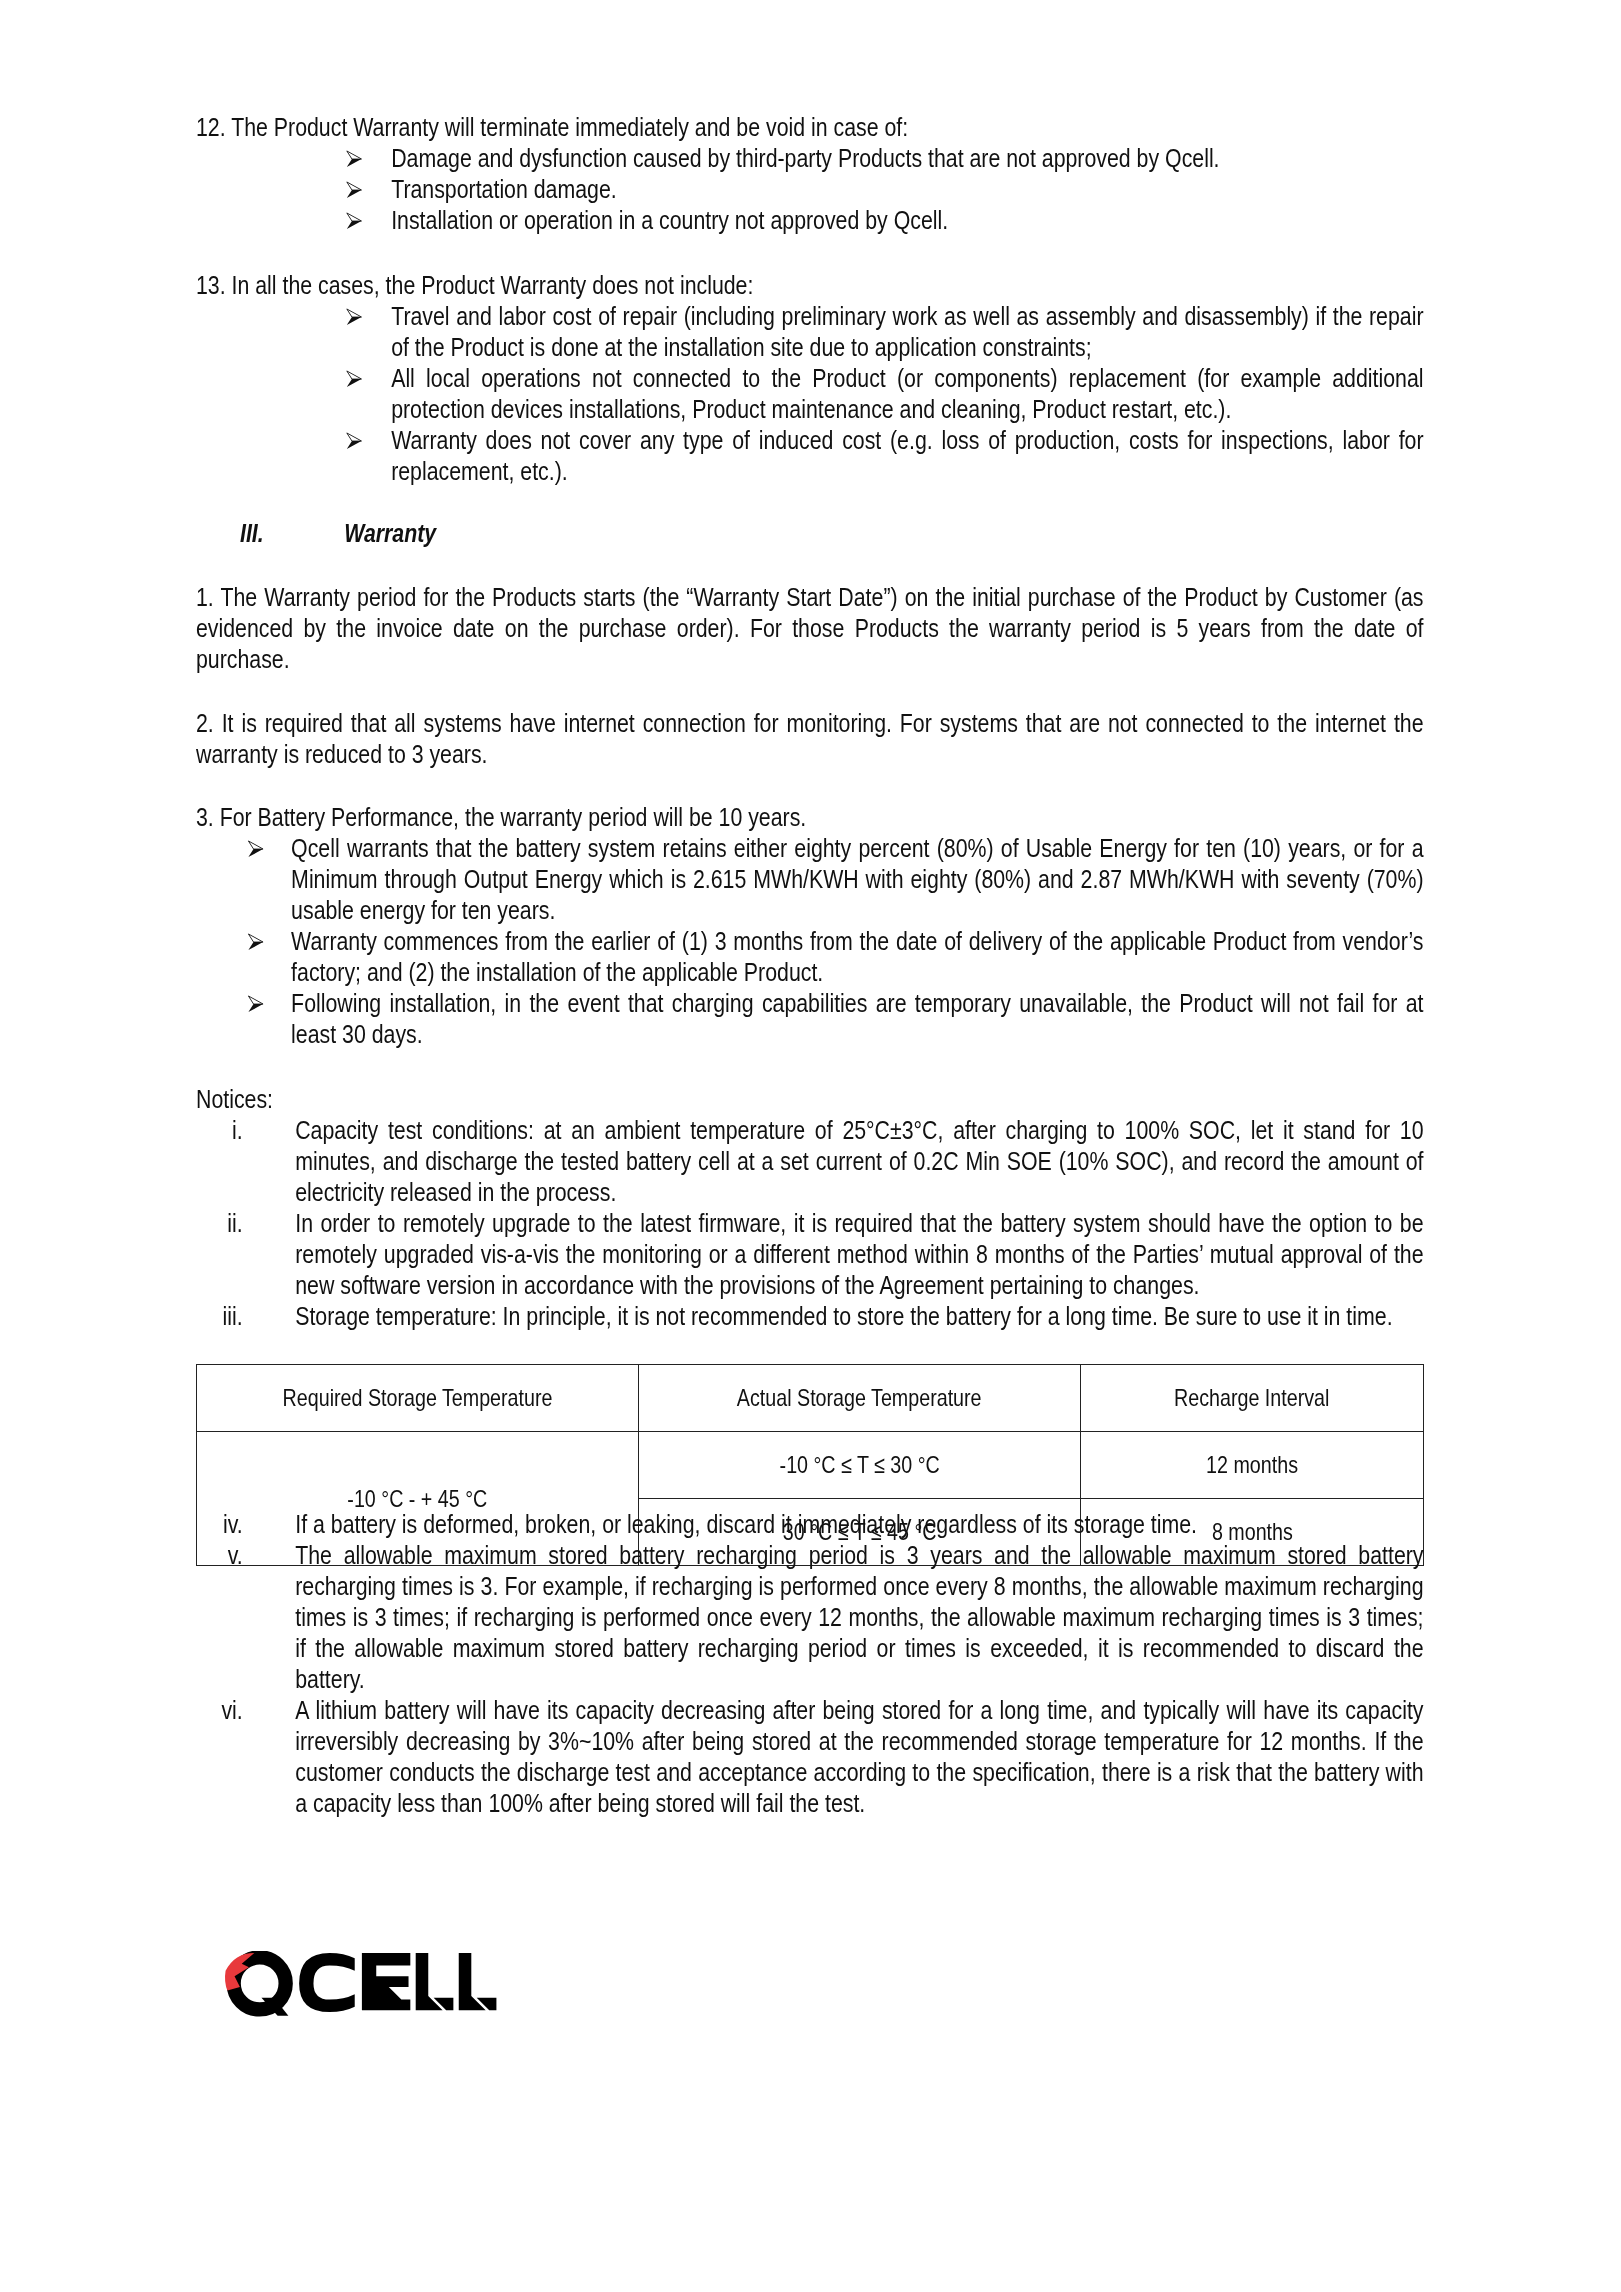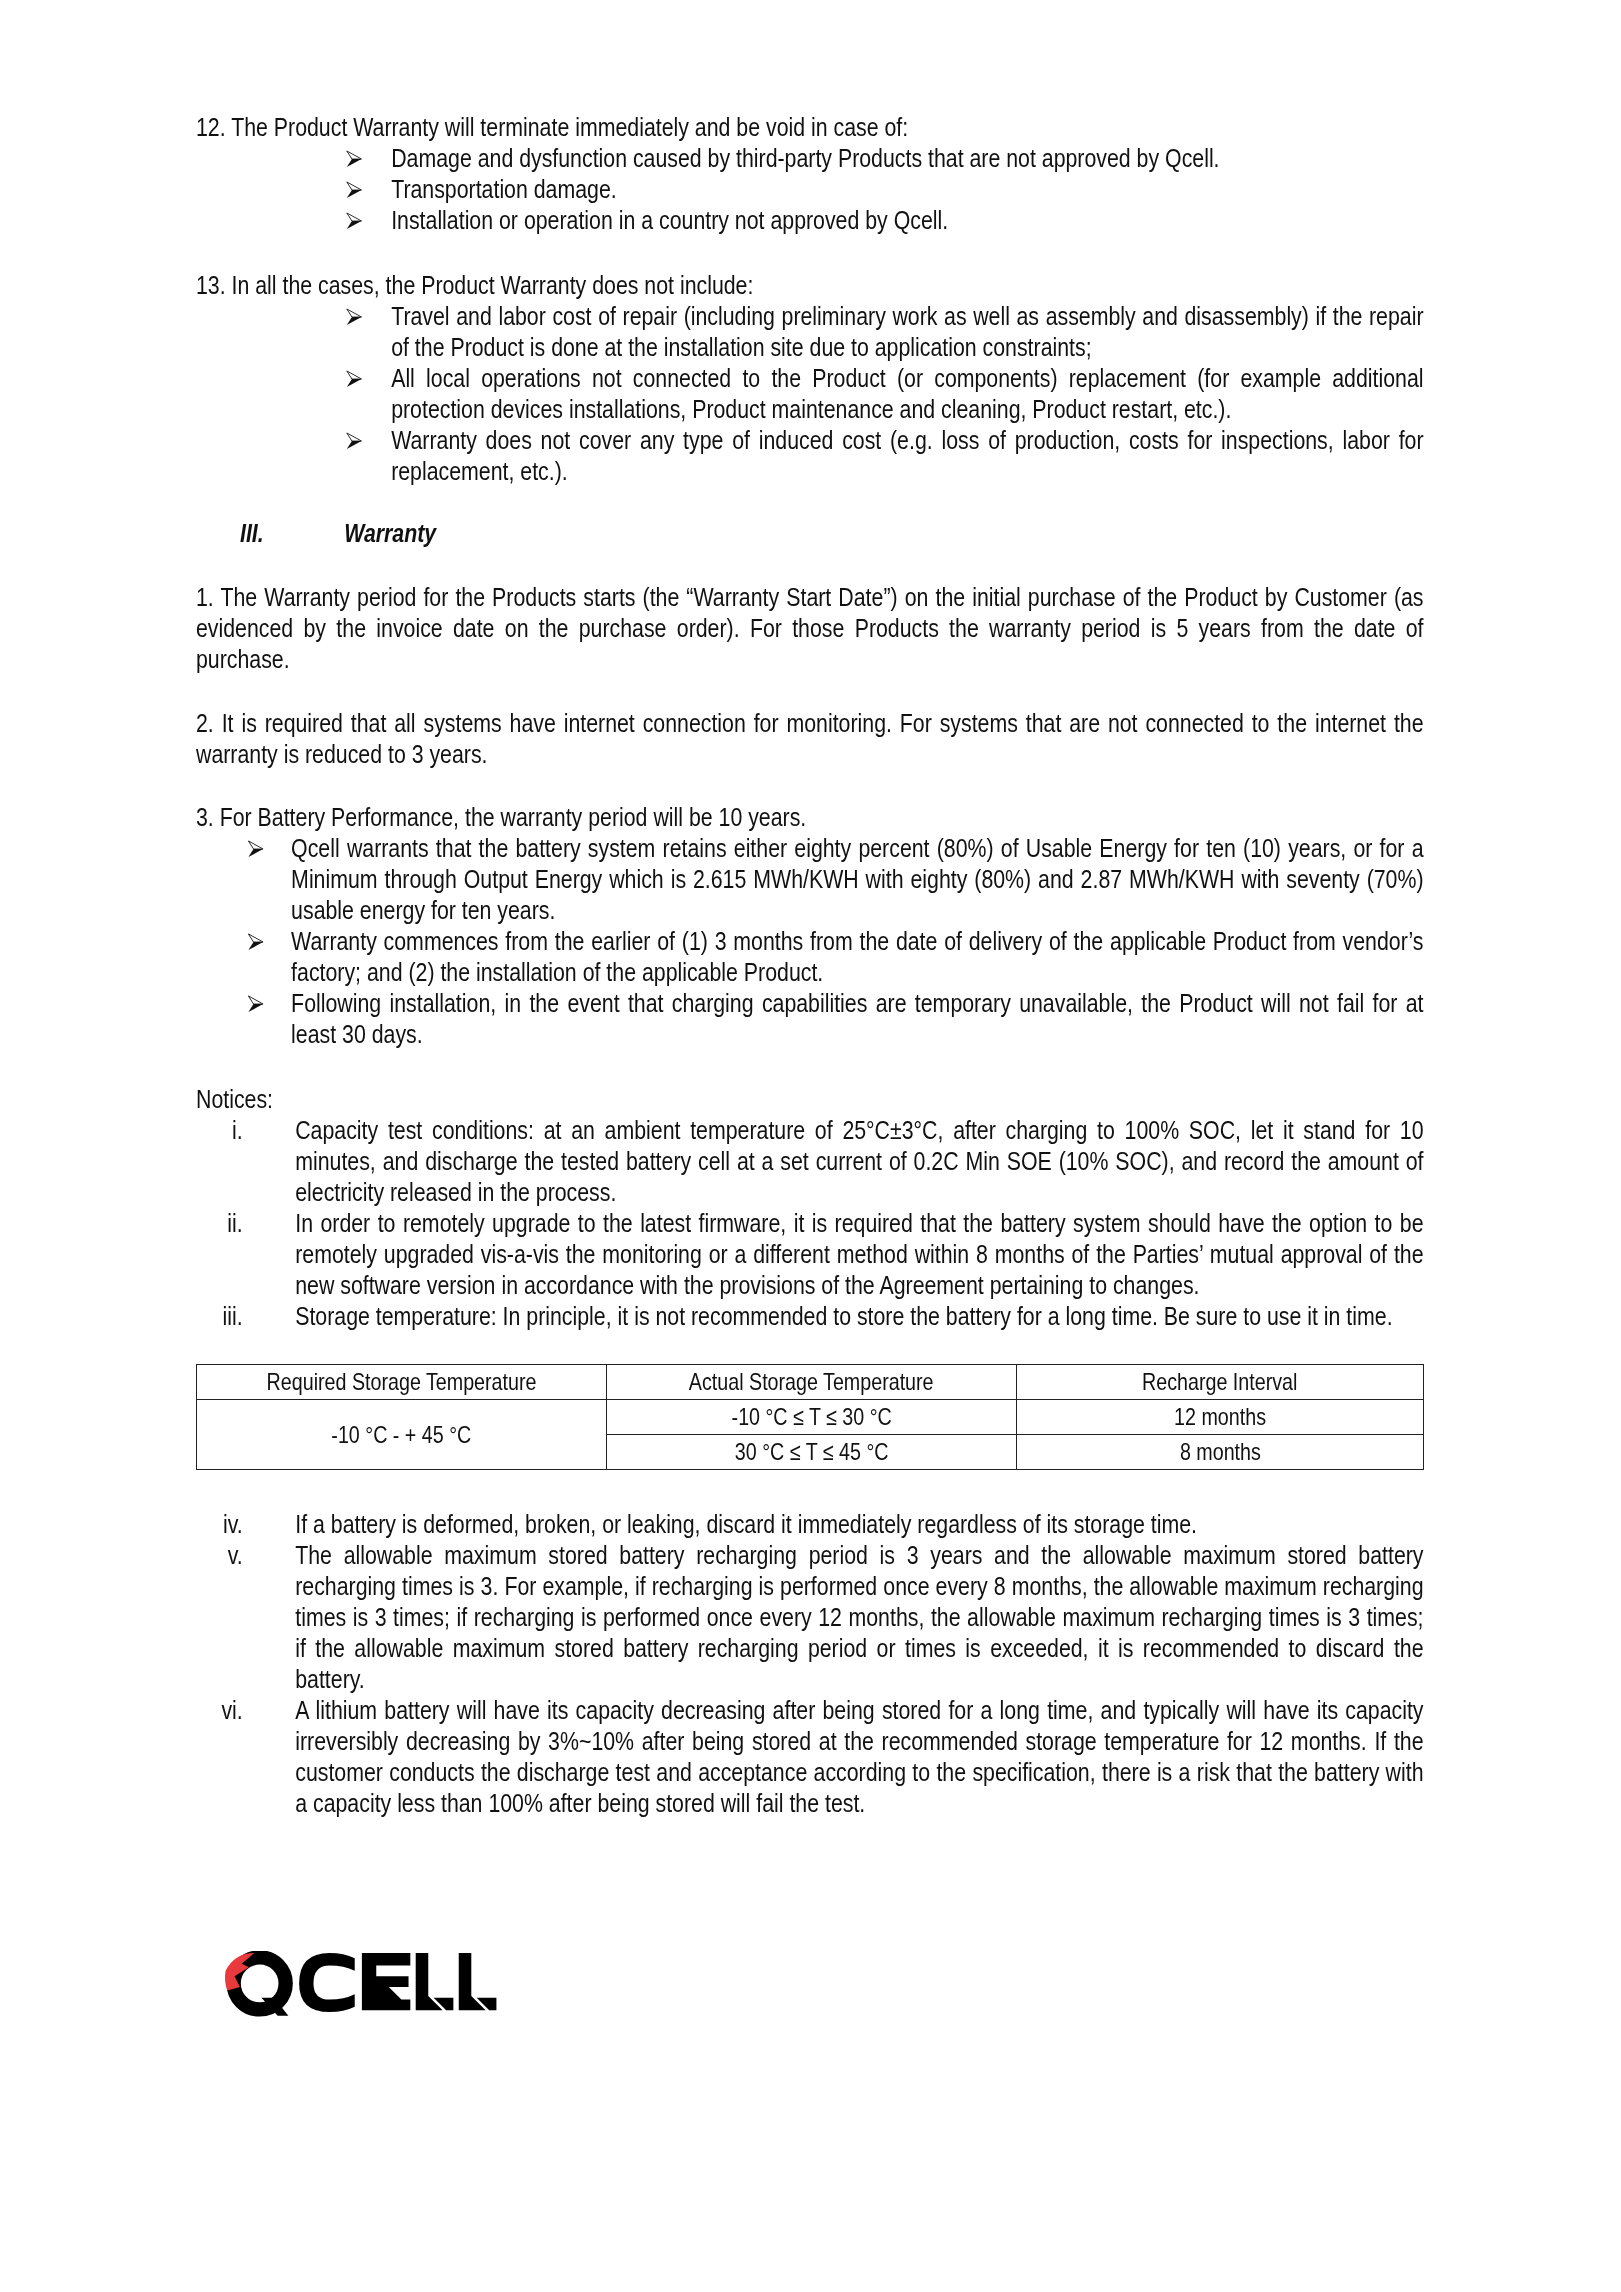--- a/index.html
+++ b/index.html
@@ -22,21 +22,21 @@
   ol.roman li { position: relative; padding-left: 121px; text-align: justify; }
   ol.roman .rn { position: absolute; left: 0; width: 57px; text-align: right; }
 
   .heading { position: absolute; left: 240px; top: 518px; font-size: 26px; font-weight: bold; font-style: italic;
              transform: scaleX(0.82); transform-origin: 0 0; }
   .heading .h-title { position: absolute; left: 127px; white-space: nowrap; }
 
   table.storage { position: absolute; left: 196px; top: 1364px; width: 1228px; border-collapse: collapse;
                   font-size: 24px; }
   table.storage td, table.storage th { border: 1.8px solid #222; text-align: center; font-weight: normal;
-                  height: 34px; padding: 0; }
+                  height: 34px; padding: 16px; }
   table.storage .cell-inner { display: inline-block; transform: scaleX(0.82); white-space: nowrap; }
 
   .logo { position: absolute; left: 222px; top: 1951px; width: 278px; height: 72px; }
 </style>
 </head>
 <body>
 
 <div class="page">
 
   <div class="narrow" style="top:112px;">

